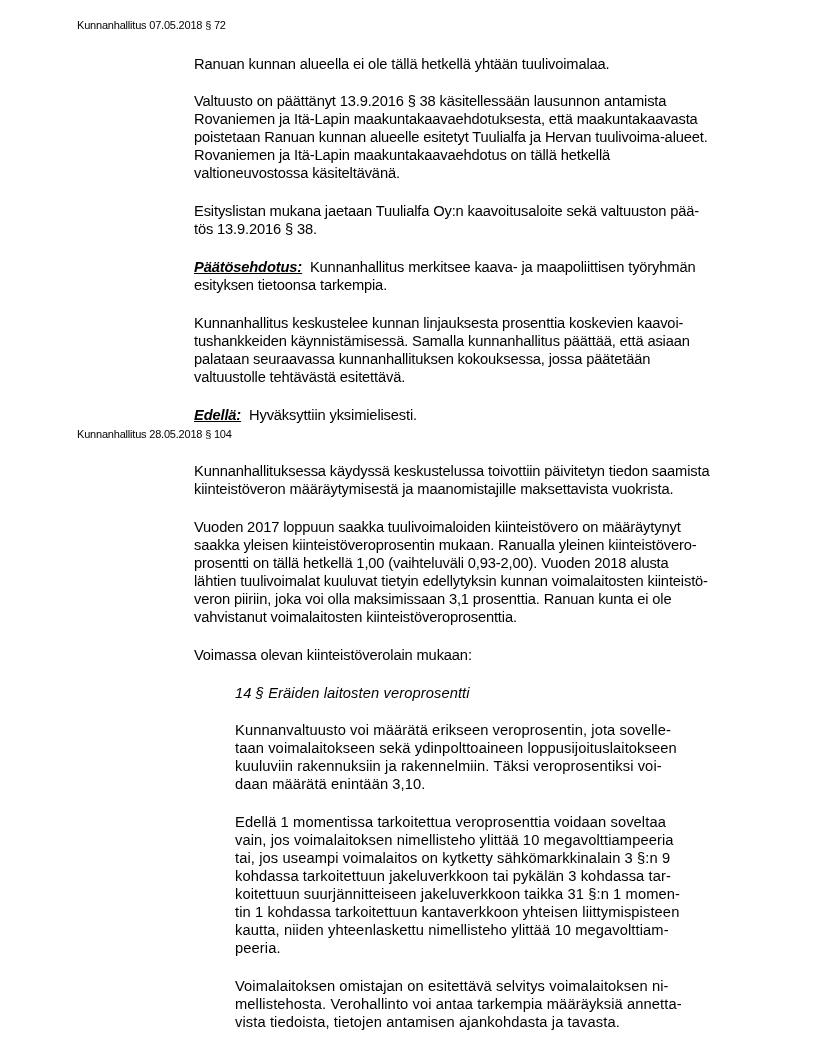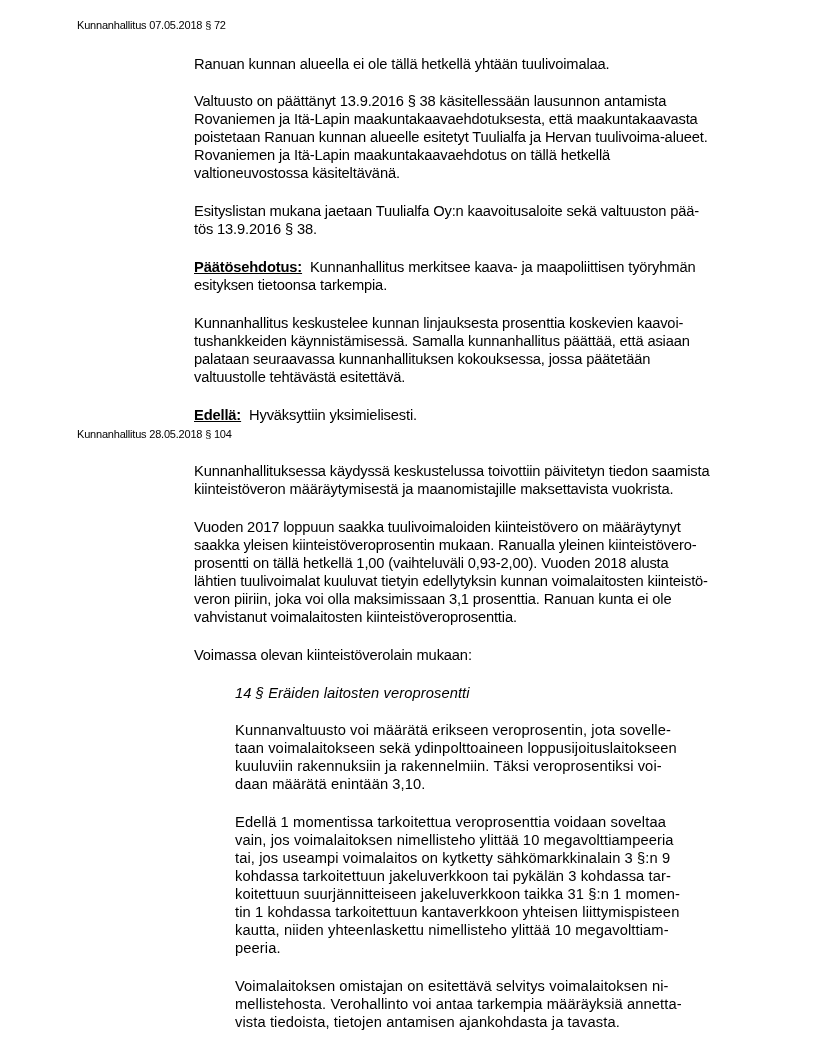--- a/index.html
+++ b/index.html
@@ -19,21 +19,21 @@
     .line {
       position: absolute;
       white-space: nowrap;
       line-height: 18px;
       letter-spacing: -0.15px;
     }
     .header { left: 77px; font-size: 11px; letter-spacing: -0.2px; }
     .body1 { left: 161px; margin-left: 33px; }
     .body2 { left: 187px; letter-spacing: 0.1px; margin-left: 48px; }
     .ital { font-style: italic; }
-    .lbl { font-weight: bold; text-decoration: underline; }
+    .lbl { font-weight: bold; text-decoration: underline; font-style: italic; }
   </style>
 </head>
 <body>
 
 <div class="line header" style="top:16px">Kunnanhallitus 07.05.2018 § 72</div>
 
 <div class="line body1" style="top:55px">Ranuan kunnan alueella ei ole tällä hetkellä yhtään tuulivoimalaa.</div>
 
 <div class="line body1" style="top:92px">Valtuusto on päättänyt 13.9.2016 § 38 käsitellessään lausunnon antamista</div>
 <div class="line body1" style="top:110px">Rovaniemen ja Itä-Lapin maakuntakaavaehdotuksesta, että maakuntakaavasta</div>

